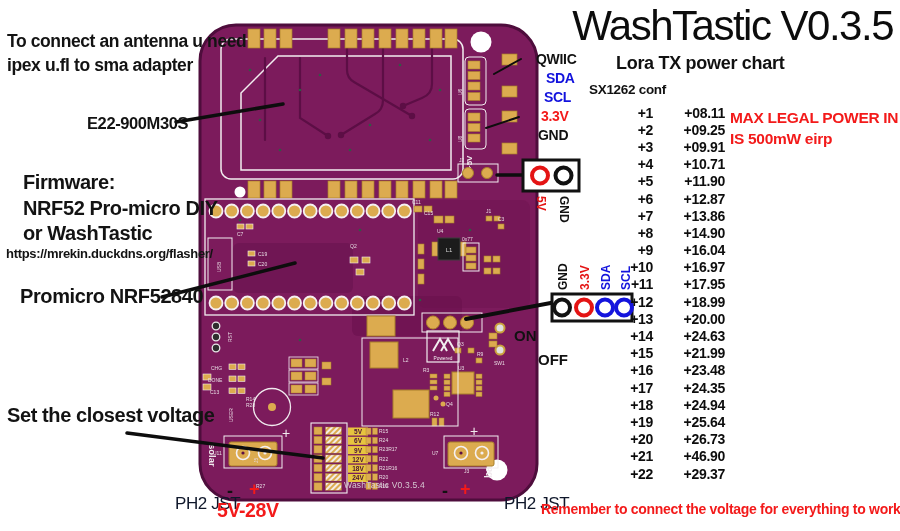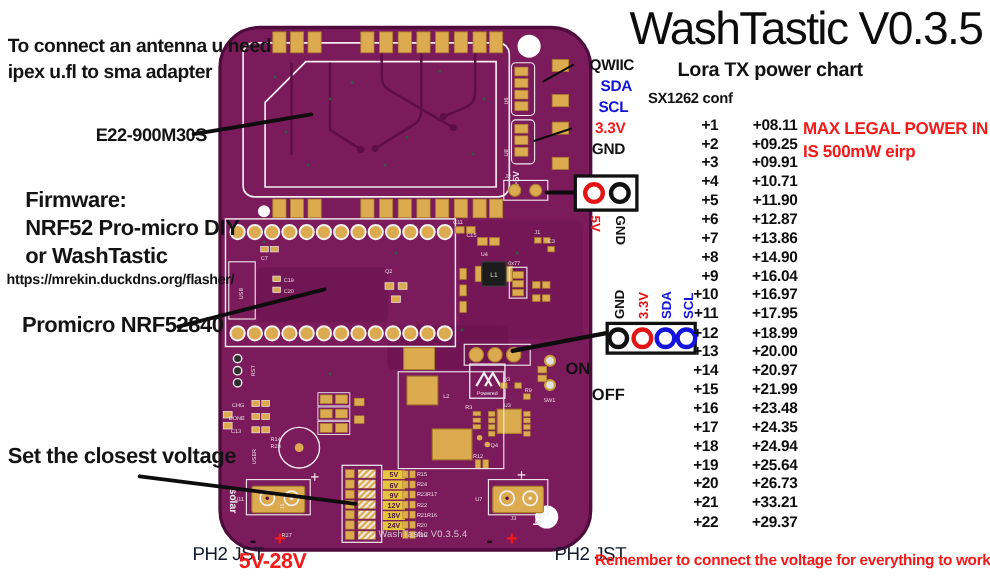--- a/index.html
+++ b/index.html
@@ -532,21 +532,21 @@
       <div class="row">
       <span class="c1">+12</span>
       <span class="c2">+18.99</span>
     </div>
       <div class="row">
       <span class="c1">+13</span>
       <span class="c2">+20.00</span>
     </div>
       <div class="row">
       <span class="c1">+14</span>
-      <span class="c2">+20.97</span>
+      <span class="c2">+24.63</span>
     </div>
       <div class="row">
       <span class="c1">+15</span>
       <span class="c2">+21.99</span>
     </div>
       <div class="row">
       <span class="c1">+16</span>
       <span class="c2">+23.48</span>
     </div>
       <div class="row">
@@ -560,21 +560,21 @@
       <div class="row">
       <span class="c1">+19</span>
       <span class="c2">+25.64</span>
     </div>
       <div class="row">
       <span class="c1">+20</span>
       <span class="c2">+26.73</span>
     </div>
       <div class="row">
       <span class="c1">+21</span>
-      <span class="c2">+33.21</span>
+      <span class="c2">+46.90</span>
     </div>
       <div class="row">
       <span class="c1">+22</span>
       <span class="c2">+29.37</span>
     </div>
     </div>
   <div class="abs warn" style="left:730px;top:107px;">
     <div>MAX LEGAL POWER IN EU</div>
     <div>IS 500mW eirp</div>
   </div>

